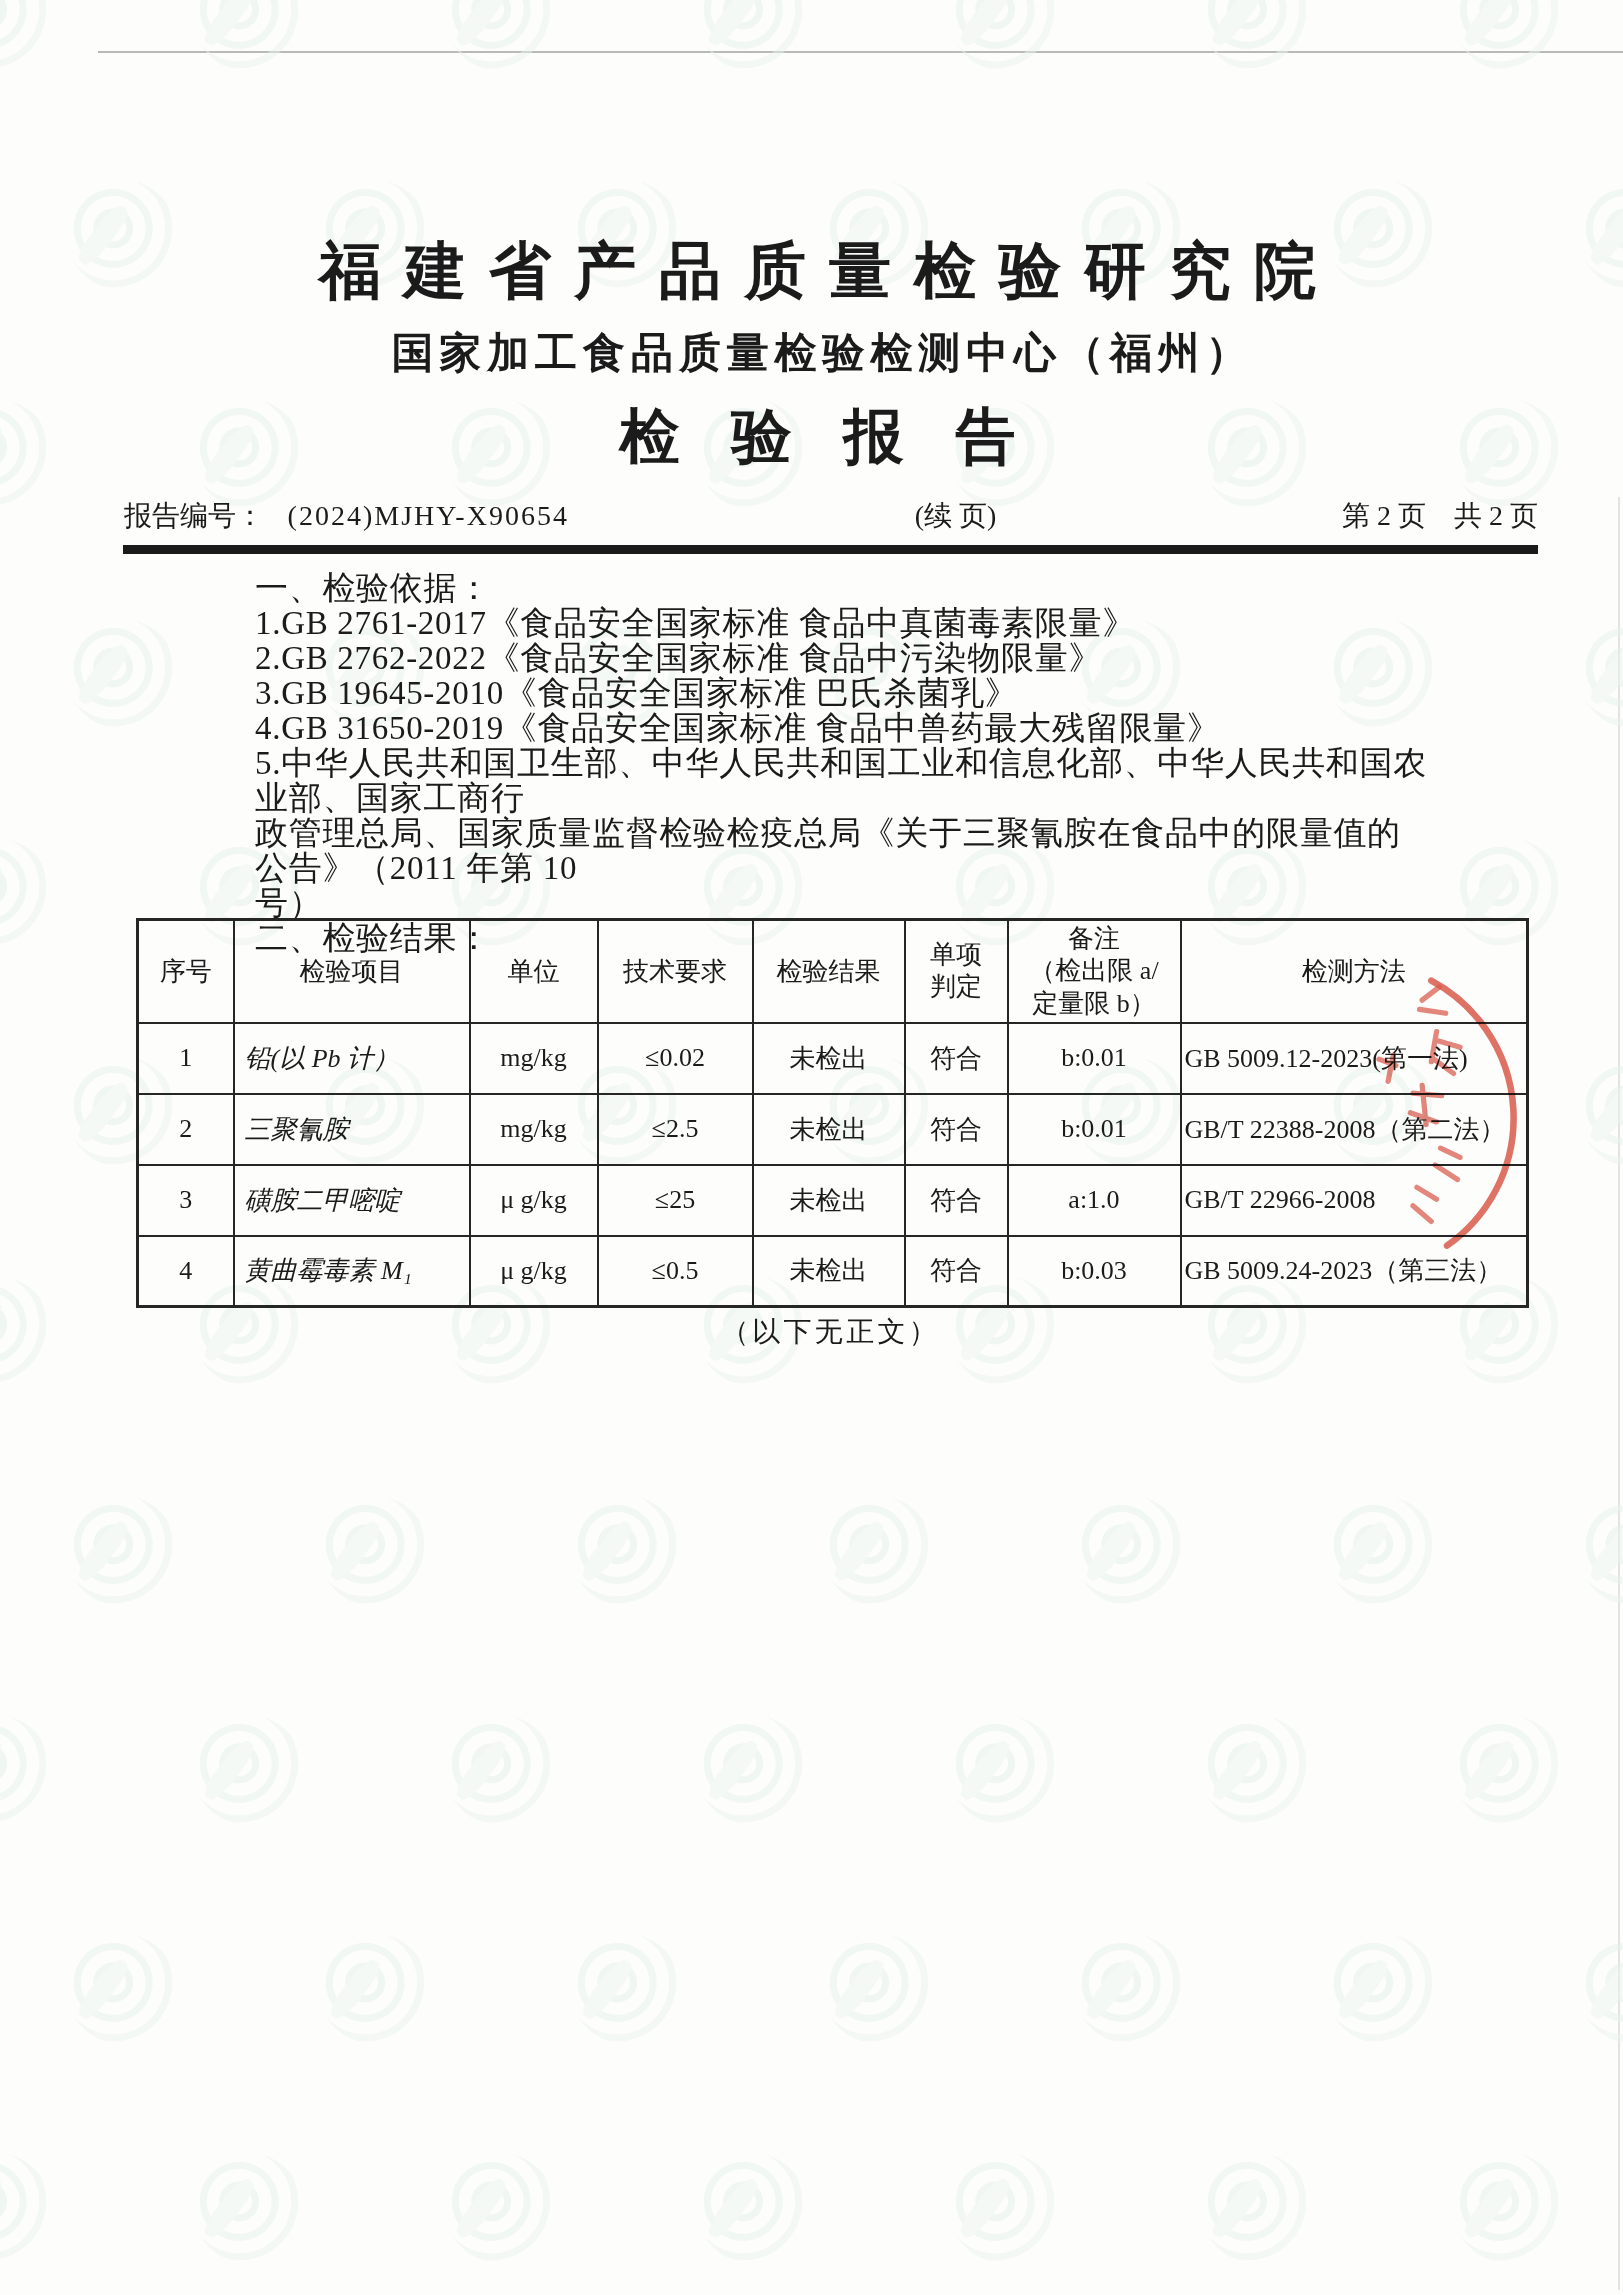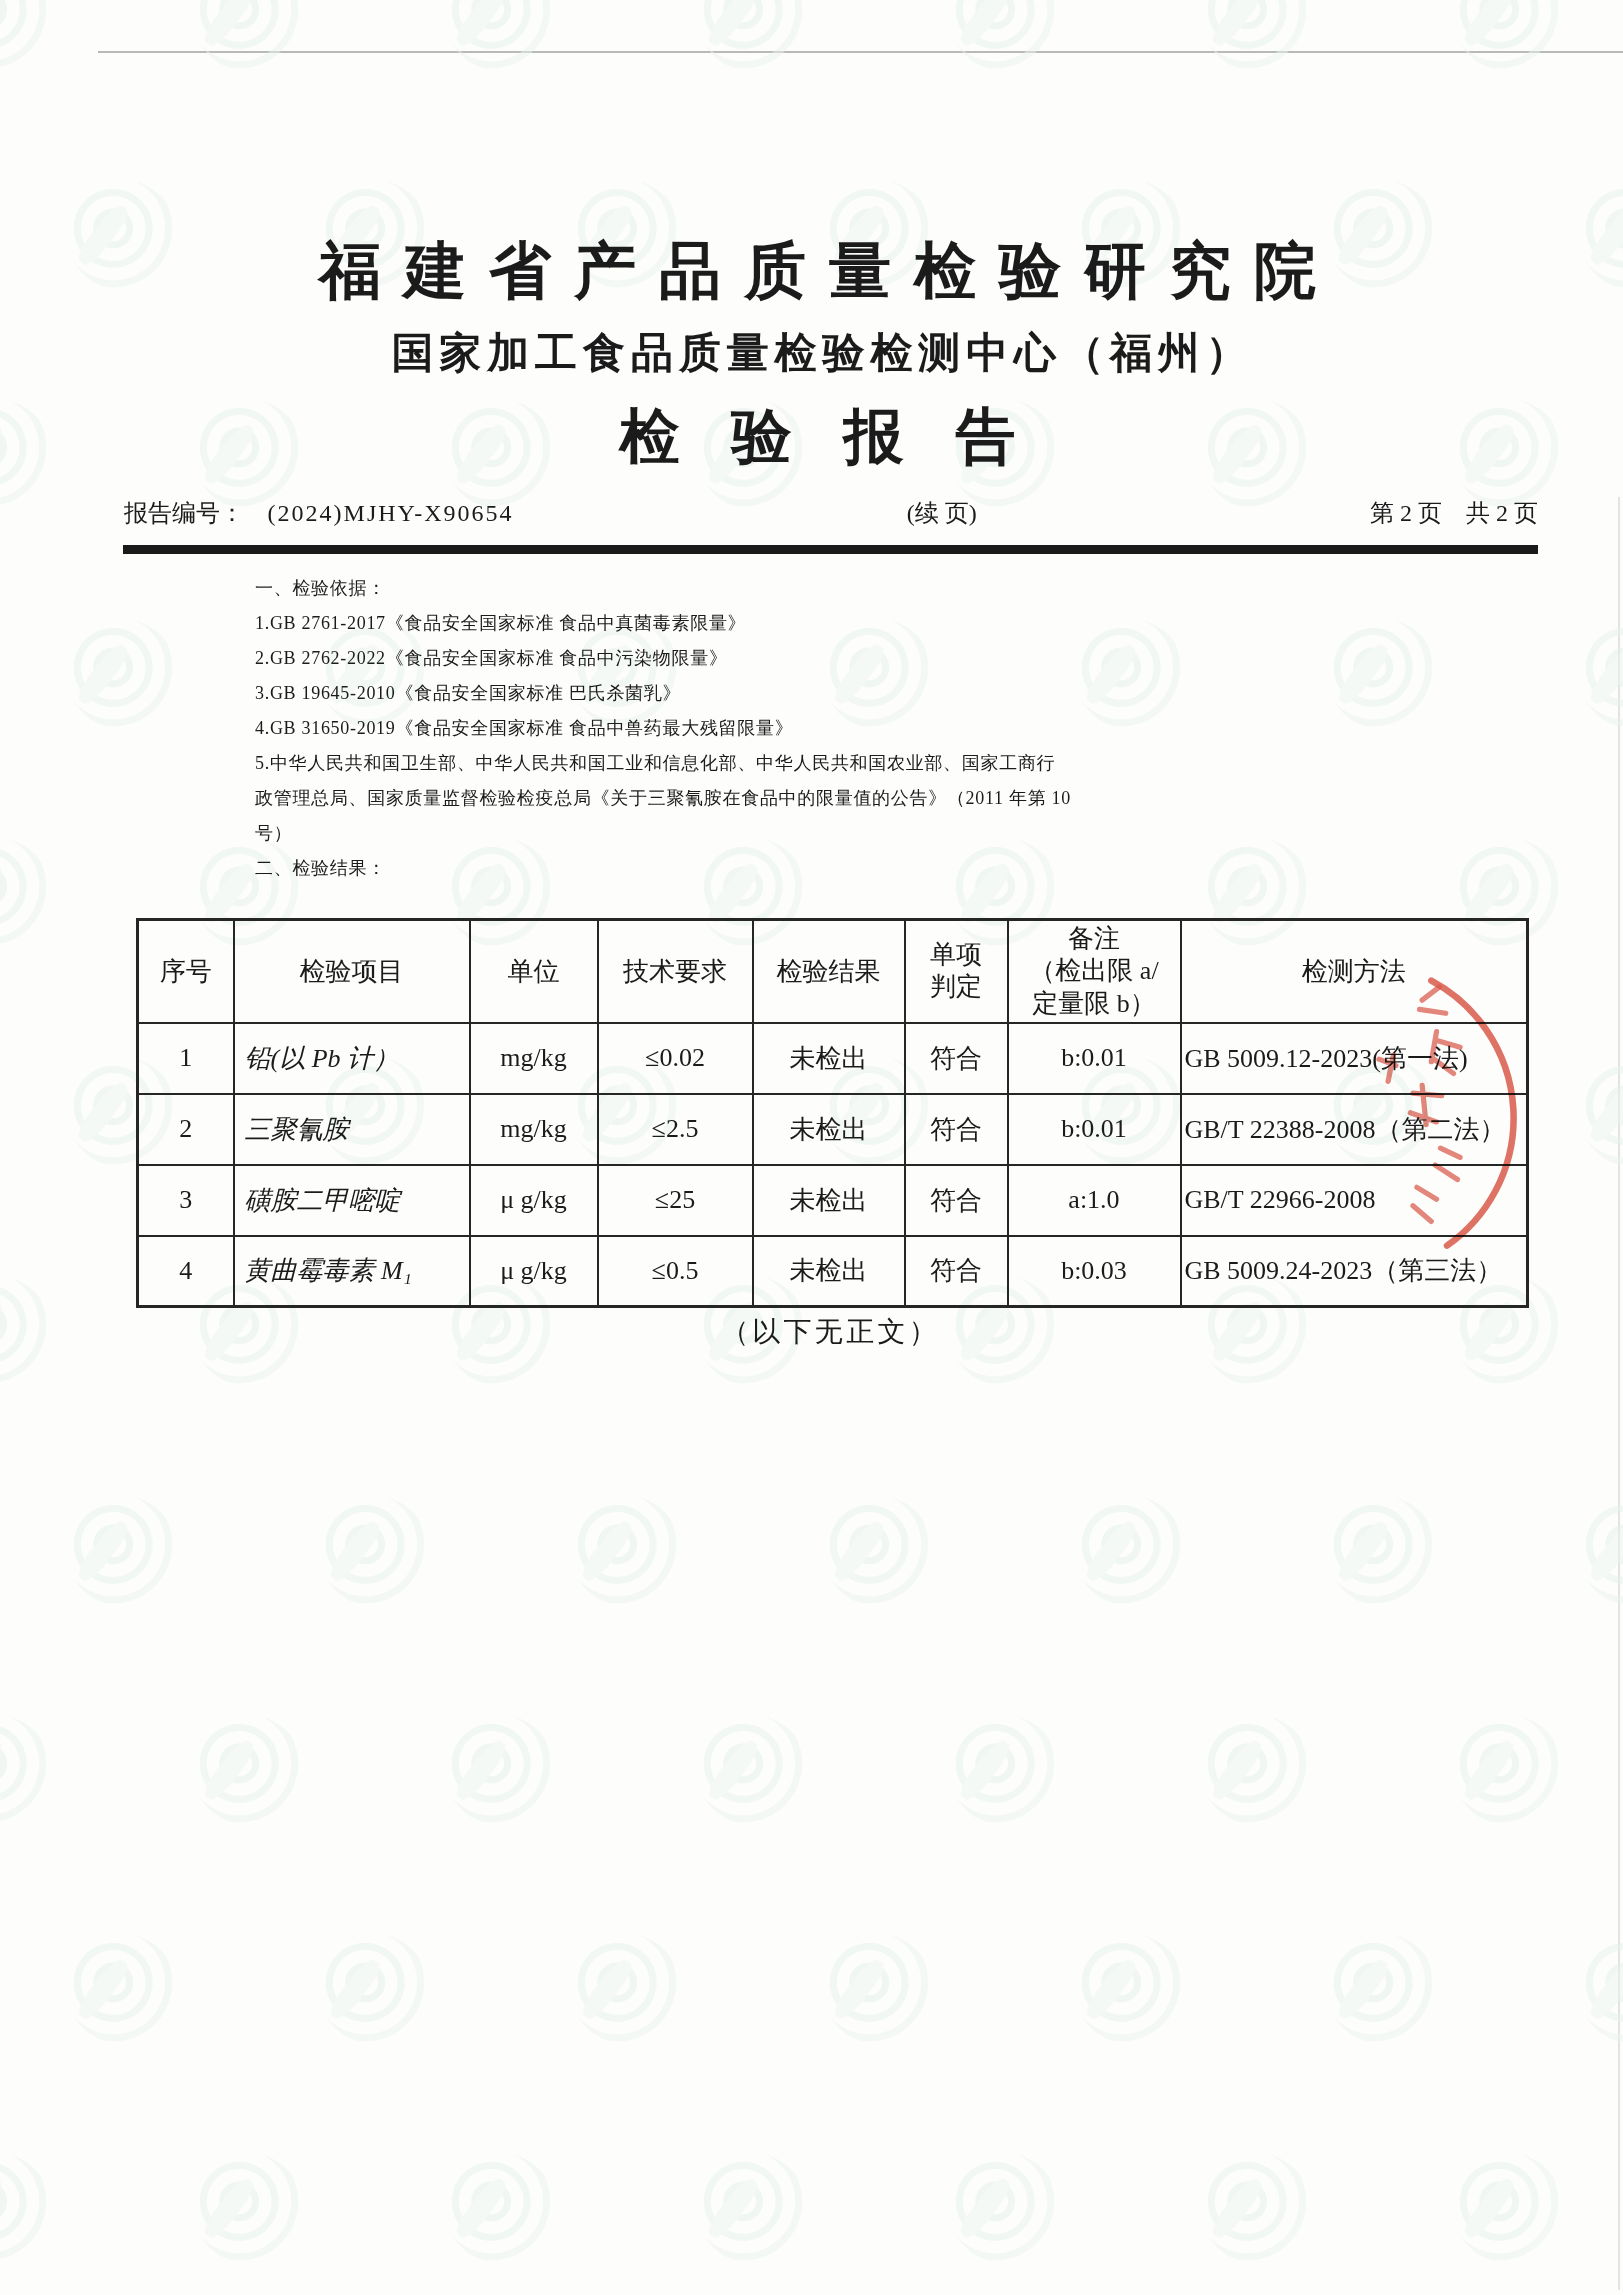--- a/index.html
+++ b/index.html
@@ -24,26 +24,26 @@
     background:#eef6f1;transform:rotate(38deg);border-radius:40%;}
   
   .org-title{position:absolute;top:229px;left:0;width:100%;text-align:center;
     font-size:62px;font-weight:700;letter-spacing:23px;padding-left:35px;box-sizing:border-box;white-space:nowrap;}
   .center-title{position:absolute;top:325px;left:0;width:100%;text-align:center;
     font-size:42px;font-weight:700;letter-spacing:5.9px;padding-left:22px;box-sizing:border-box;white-space:nowrap;}
   .report-title{position:absolute;top:397px;left:0;width:100%;text-align:center;
     font-size:60px;font-weight:700;letter-spacing:52px;padding-left:64px;box-sizing:border-box;white-space:nowrap;}
   
   .meta{position:absolute;top:497px;left:124px;width:1414px;
-    display:flex;justify-content:space-between;align-items:flex-end;font-size:24px;white-space:nowrap;}
+    display:flex;justify-content:space-between;align-items:flex-end;font-size:28px;white-space:nowrap;}
   .meta .num{margin-left:23.6px;letter-spacing:2px;}
   .rule{position:absolute;top:545px;left:123px;width:1415px;height:8.5px;background:#1a1a1a;}
   
   .body-text{position:absolute;top:571px;left:255px;width:1178px;
-    font-size:18px;line-height:35px;letter-spacing:0.7px;}
+    font-size:33px;line-height:35px;letter-spacing:0.7px;}
   .body-text .sec-heading,.basis-line{min-height:35px;}
   
   .results-table{position:absolute;top:918px;left:136px;width:1389px;
     border-collapse:collapse;table-layout:fixed;font-size:26px;}
   .results-table th,.results-table td{
     border:2px solid #262626;text-align:center;vertical-align:middle;
     padding:0;font-weight:400;overflow:hidden;}
   .results-table{border:3.3px solid #262626;}
   .results-table thead tr{height:103px;}
   .results-table tbody tr{height:71px;}

